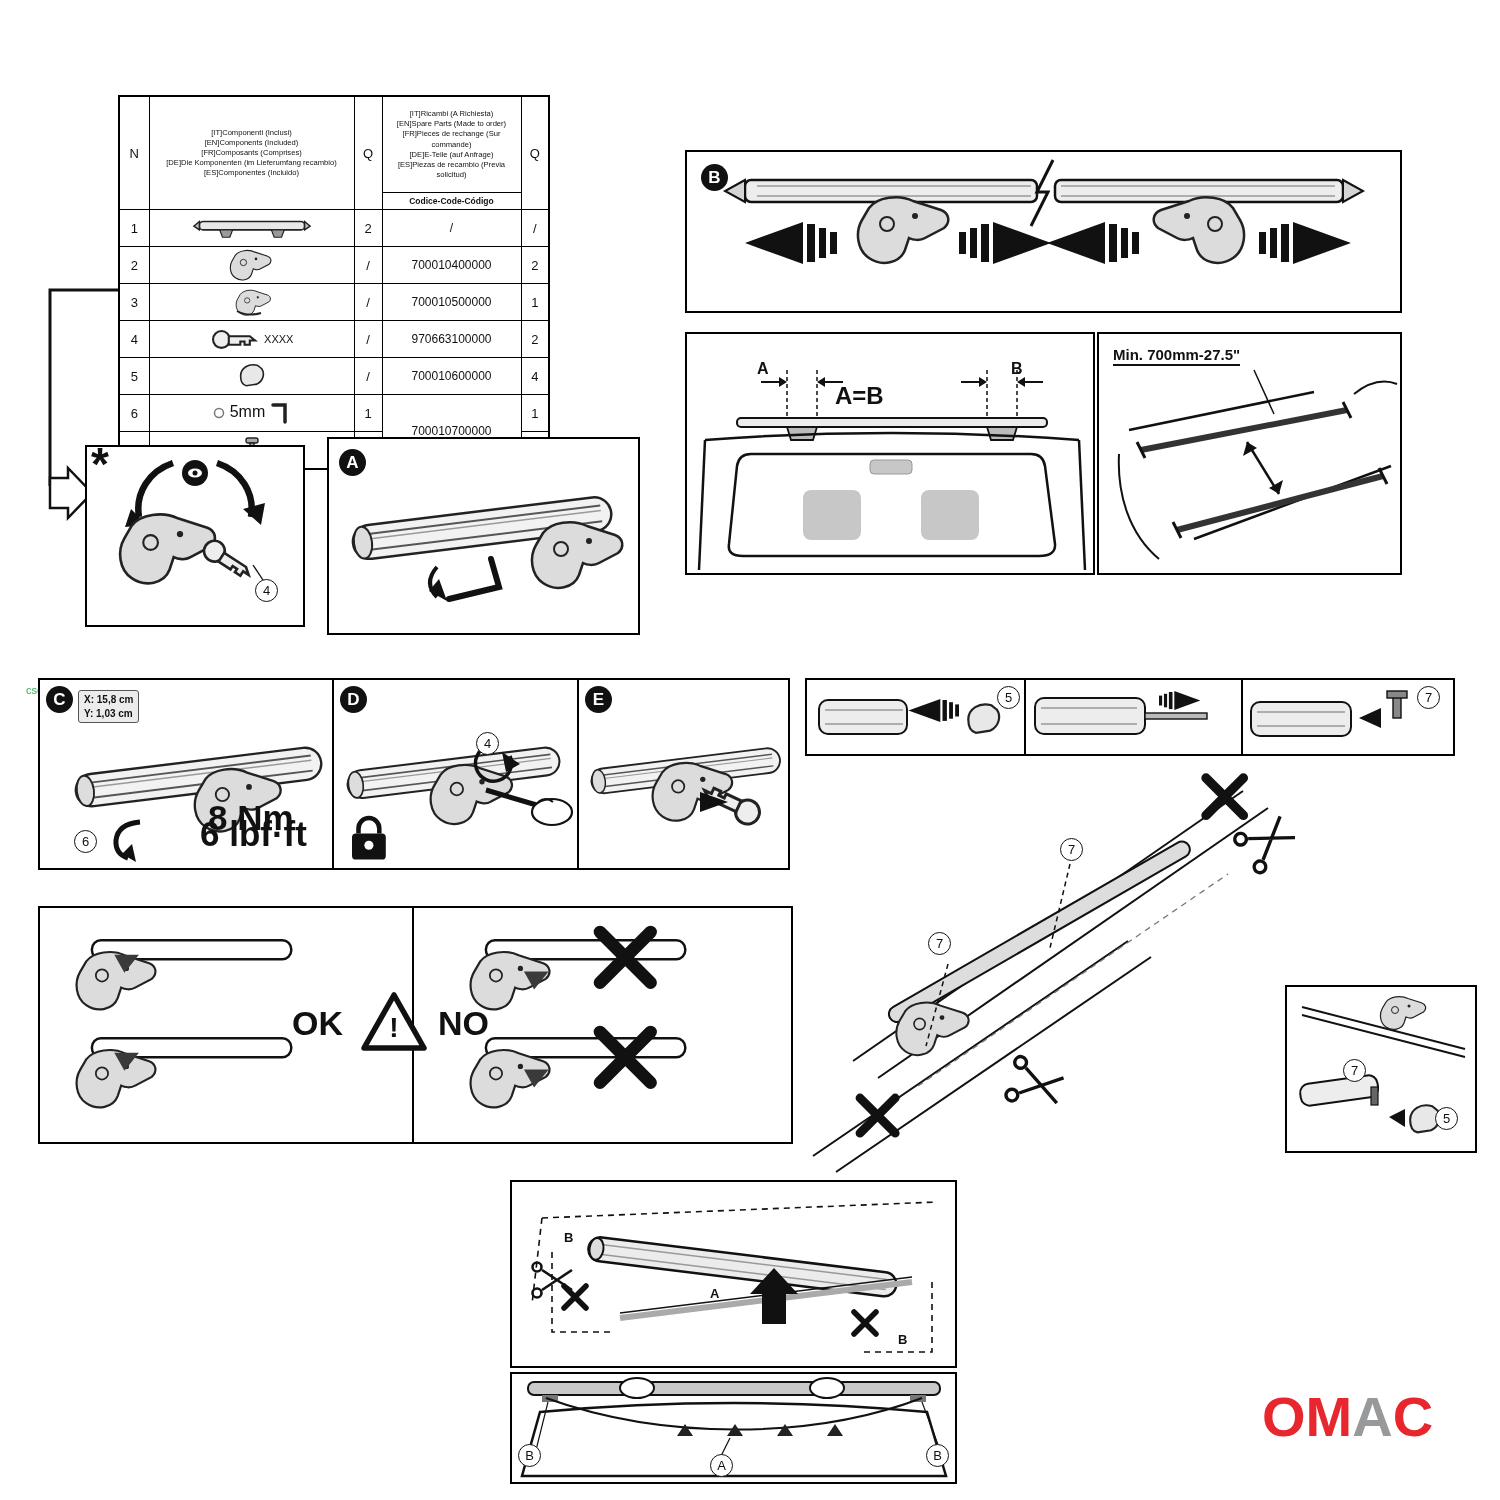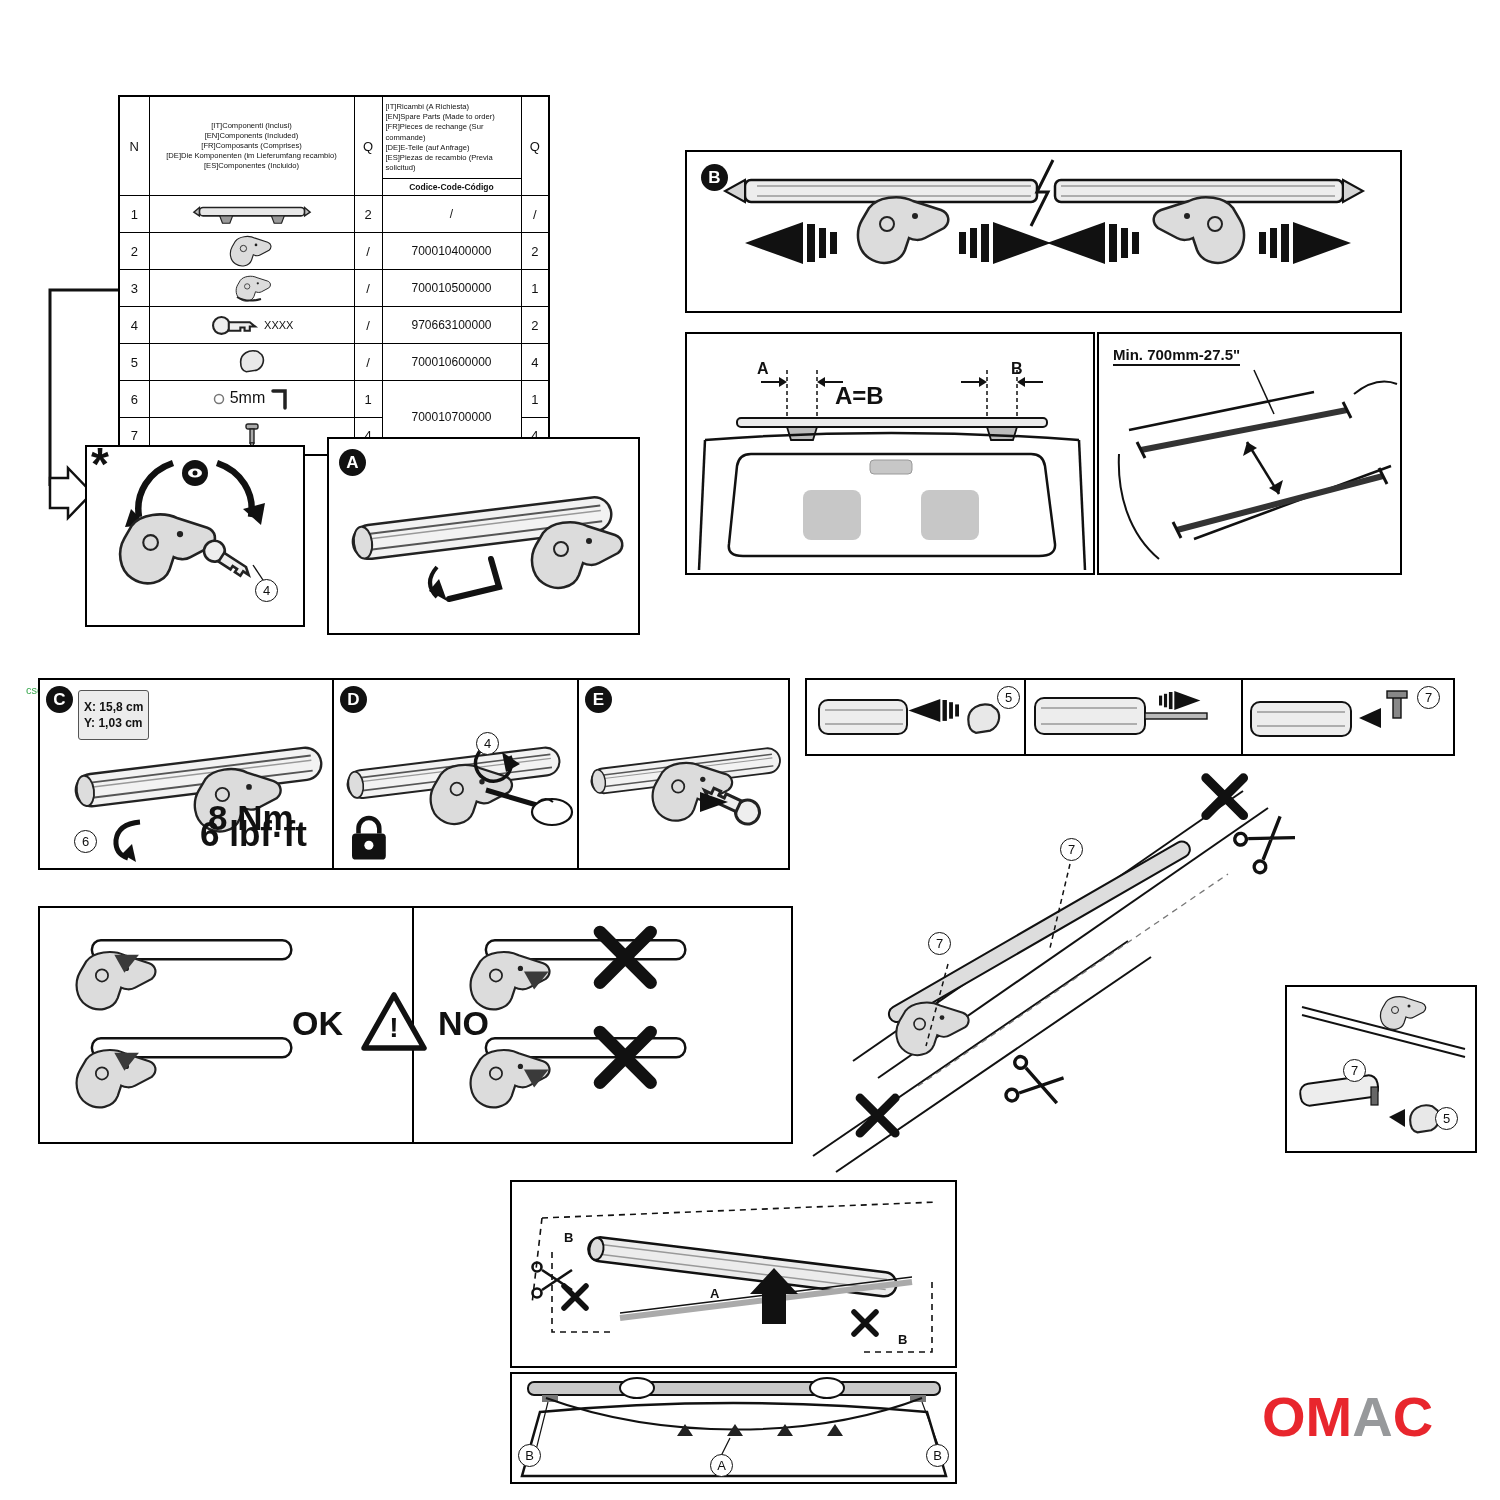--- a/index.html
+++ b/index.html
@@ -10,28 +10,28 @@
   .cletter { position:absolute; width:27px; height:27px; border-radius:50%; background:#111; color:#fff;
              font-weight:bold; font-size:17px; display:flex; align-items:center; justify-content:center; z-index:5; }
   .callout { position:absolute; width:23px; height:23px; border-radius:50%; border:1.6px solid #111; background:#fff;
              color:#111; font-size:13px; display:flex; align-items:center; justify-content:center; z-index:5; }
   .lbl { position:absolute; font-weight:bold; }
   .vline { position:absolute; top:0; bottom:0; width:0; border-left:2.5px solid #000; }
   
   .ptable { position:absolute; left:118px; top:95px; width:430px; border-collapse:collapse; background:#fff;
             border:2px solid #000; table-layout:fixed; }
   .ptable th, .ptable td { border:1.2px solid #000; text-align:center; vertical-align:middle; font-weight:normal; padding:0 2px; }
-  .ml { font-size:7.6px; line-height:1.34; text-align:left; white-space:pre-line; padding:5px 3px; }
+  .ml { font-size:7.6px; line-height:1.34; text-align:center; white-space:pre-line; padding:12px 3px; }
   .codehead { font-size:8.5px; font-weight:bold; border-top:1.2px solid #000; padding:3px 0; text-align:center; }
   .num { font-size:13px; }
   .code { font-size:12px; }
   .row-icon { display:inline-block; vertical-align:middle; }
   .torque { position:absolute; font-weight:bold; font-size:35px; letter-spacing:0; }
-  .labelbox { position:absolute; background:#ececec; border:1.2px solid #555; border-radius:3px; padding:8px 5px;
-              font-size:12px; font-weight:bold; line-height:1.35; }
+  .labelbox { position:absolute; background:#ececec; border:1.2px solid #555; border-radius:3px; padding:2px 5px;
+              font-size:10px; font-weight:bold; line-height:1.35; }
   .bigword { position:absolute; font-weight:bold; font-size:34px; }
   .logo { position:absolute; left:1262px; top:1384px; font-size:56px; font-weight:800; letter-spacing:0px; display:flex; }
   .watermark { position:absolute; left:26px; top:684px; font-size:11px; color:#3aa84f; }
 </style>
 </head>
 <body>
 
 <div class="canvas">
 
   <svg width="0" height="0" style="position:absolute" aria-hidden="true">

